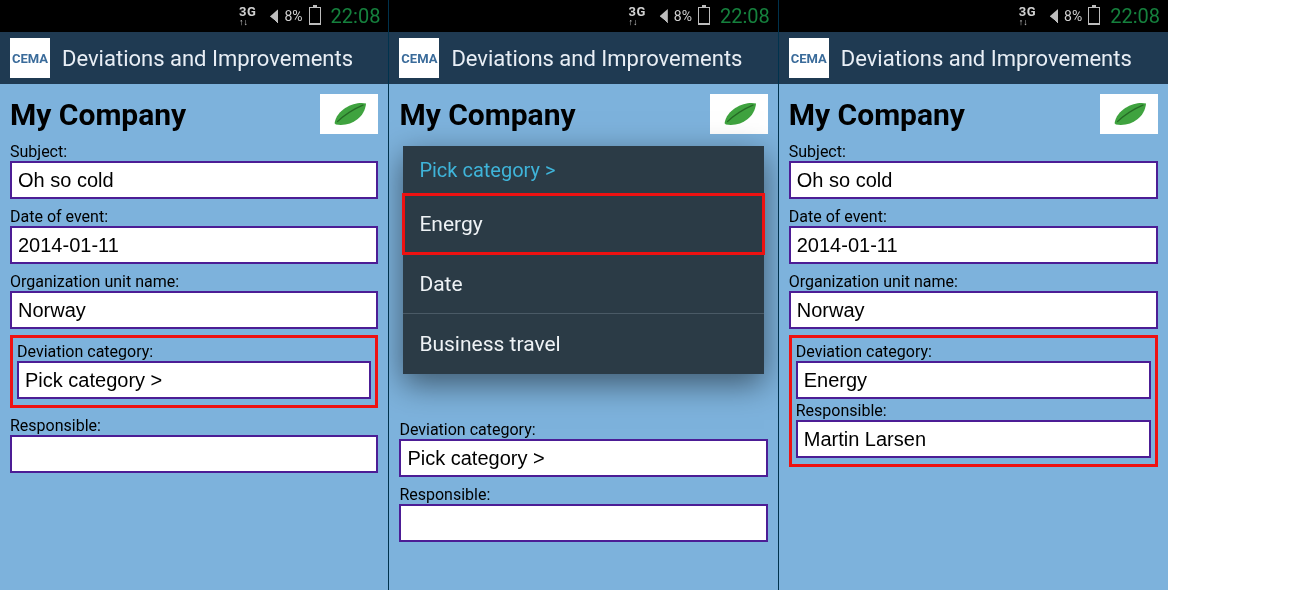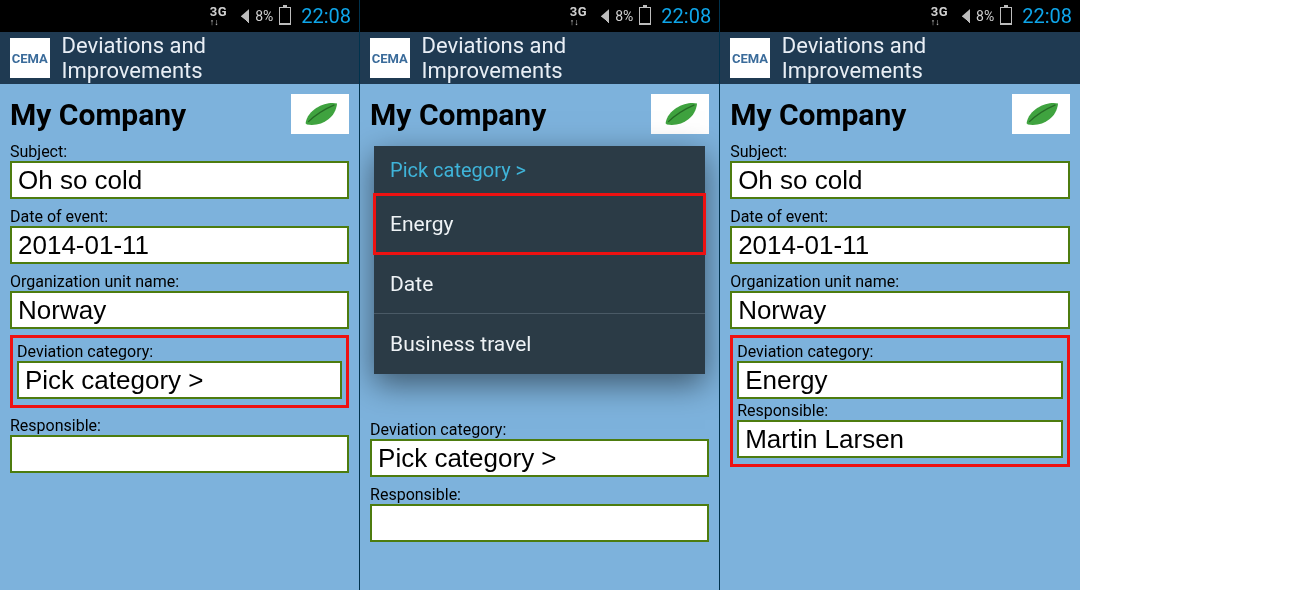--- a/index.html
+++ b/index.html
@@ -1,44 +1,44 @@
 <!DOCTYPE html>
 <html><head>
 <meta charset="utf-8">
 <style>
   * { box-sizing: border-box; margin: 0; padding: 0; }
   html, body { width: 1304px; height: 590px; font-family: "Segoe UI", Roboto, Arial, sans-serif; background: #fff; }
-  .stage { display: flex; width: 1080px; height: 590px; }
+  .stage { display: flex; width: 1168px; height: 590px; }
   .phone { position: relative; width: 434.666px; height: 590px; background: #7db2dc; overflow: hidden; border-right: 1px solid #00324d; }
   .phone:last-child { border-right: none; }
 
   
   .statusbar { height: 32px; background: #000; color: #d0d0d0; display: flex; align-items: center; justify-content: flex-end; padding: 0 8px; font-size: 16px; gap: 6px; }
   .sb-3g { font-weight: 700; font-size: 13px; line-height: 1; letter-spacing: 0.5px; }
   .sb-3g .arrows { font-size: 9px; display:block; letter-spacing:0; }
   .signal { width: 16px; height: 14px; background: linear-gradient(to top right, transparent 48%, #bdbdbd 50%); clip-path: polygon(0 100%, 100% 100%, 100% 0); }
   .batt-pct { font-size: 14px; }
   .battery { width: 12px; height: 18px; border: 1px solid #bdbdbd; position: relative; }
   .battery::before { content:""; position:absolute; top:-3px; left:3px; width:4px; height:2px; background:#bdbdbd; }
   .battery::after { content:""; position:absolute; bottom:0; left:0; right:0; height:8%; background:#bdbdbd; }
-  .clock { font-size: 20px; color:#0ea5e9; margin-left:4px; }
+  .clock { font-size: 20px; color:#15803d; margin-left:4px; }
 
   
   .actionbar { height: 52px; background: #1f3a52; color: #e8eef5; display: flex; align-items: center; gap: 12px; padding: 0 10px; font-size: 22px; }
   .app-logo { width: 40px; height: 40px; background: #fff; display:flex; align-items:center; justify-content:center; color:#3a6b9a; font-size:13px; font-weight:700; line-height:1; text-align:center; }
 
   
   .content { position: relative; padding: 6px 10px 10px 10px; }
   .company-row { display:flex; align-items:center; justify-content:space-between; margin: 4px 0 2px 0; }
   .company-name { font-size: 30px; font-weight: 700; color: #000; }
   .leaf-badge { width: 58px; height: 40px; background:#fff; display:flex; align-items:center; justify-content:center; }
   .leaf-badge svg { width: 42px; height: 32px; }
 
   .field-label { font-size: 16px; color:#000000; margin-top: 8px; }
-  .field-input { width: 100%; height: 38px; background:#fff; border: 2px solid #4d7c0f; font-size: 26px; padding: 2px 6px; color:#000; outline:none; }
+  .field-input { width: 100%; height: 38px; background:#fff; border: 2px solid #4c1d95; font-size: 20px; padding: 2px 6px; color:#000; outline:none; }
 
   .highlight-box { border: 3px solid #e11; padding: 2px 4px 6px 4px; margin-top: 6px; }
   .highlight-box .field-label { margin-top: 2px; }
 
   
   .dropdown { position:absolute; left: 14px; right: 14px; top: 62px; background:#2b3b46; box-shadow: 0 10px 30px rgba(0,0,0,0.5); }
   .dd-item { height: 60px; display:flex; align-items:center; padding: 0 16px; font-size: 21px; color:#eef2f5; border-bottom: 1px solid #4a5a66; }
   .dd-item.header { color:#3fb4d9; font-size: 20px; height: 48px; }
   .dd-item:last-child { border-bottom: none; }
   .dd-item.hl { outline: 3px solid #e11; outline-offset: -2px; }

